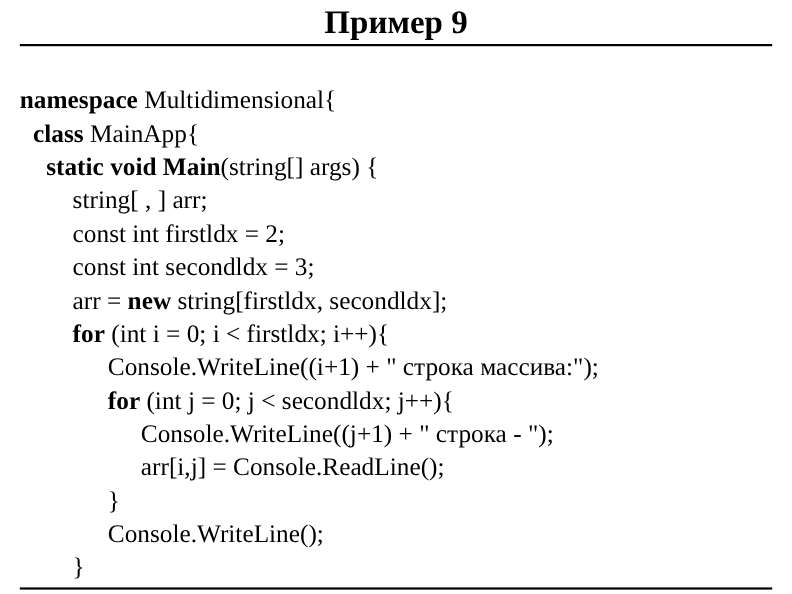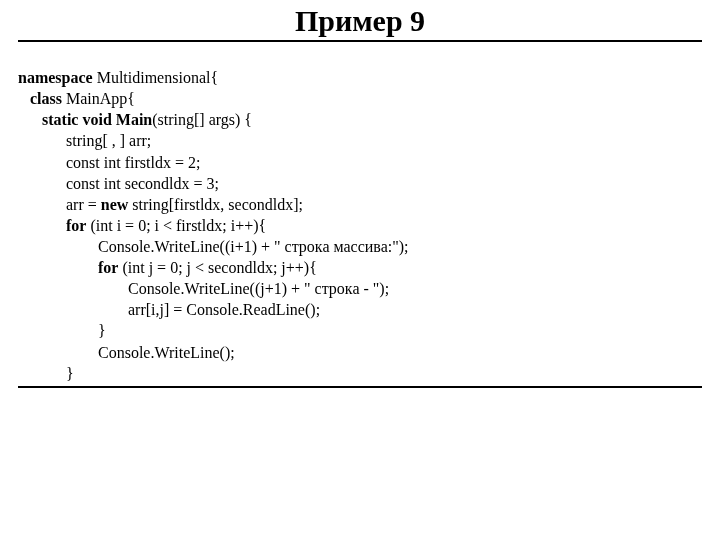--- a/index.html
+++ b/index.html
@@ -19,21 +19,21 @@
   }
   .title {
     text-align: center;
     font-size: 30px;
     font-weight: 700;
     border-bottom: 2px solid #000;
     padding-bottom: 2px;
     margin-bottom: 4px;
   }
   .code {
-    font-size: 16px;
+    font-size: 23px;
     line-height: 1.32;
     white-space: pre;
     border-bottom: 2px solid #000;
     padding-bottom: 2px;
   }
   .kw { font-weight: 700; }
   .i1 { padding-left: 12px; display:inline-block; }
   .i2 { padding-left: 24px; display:inline-block; }
   .i3 { padding-left: 48px; display:inline-block; }
   .i4 { padding-left: 80px; display:inline-block; }

